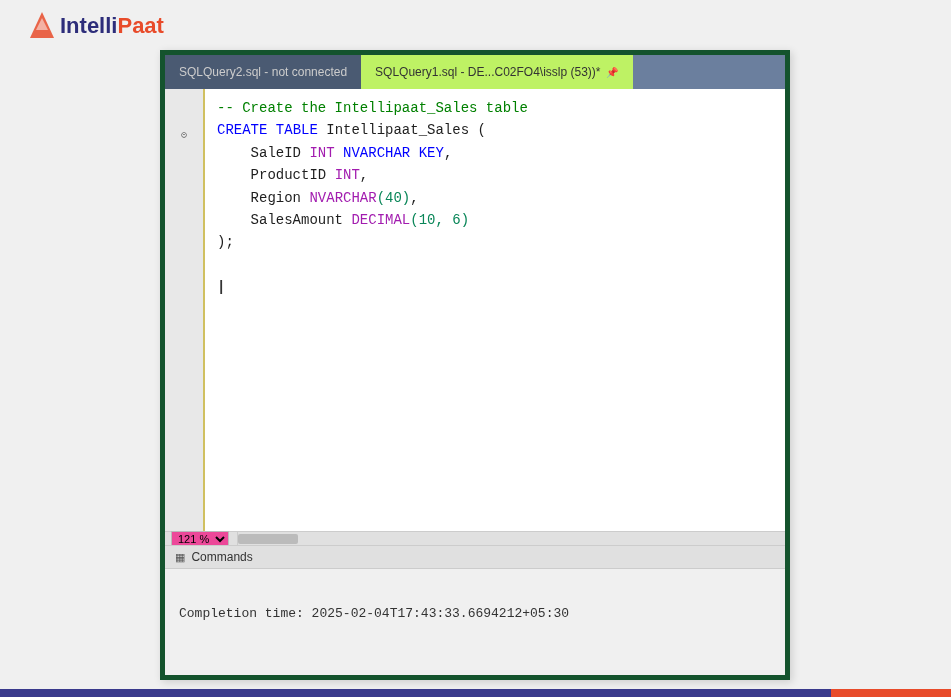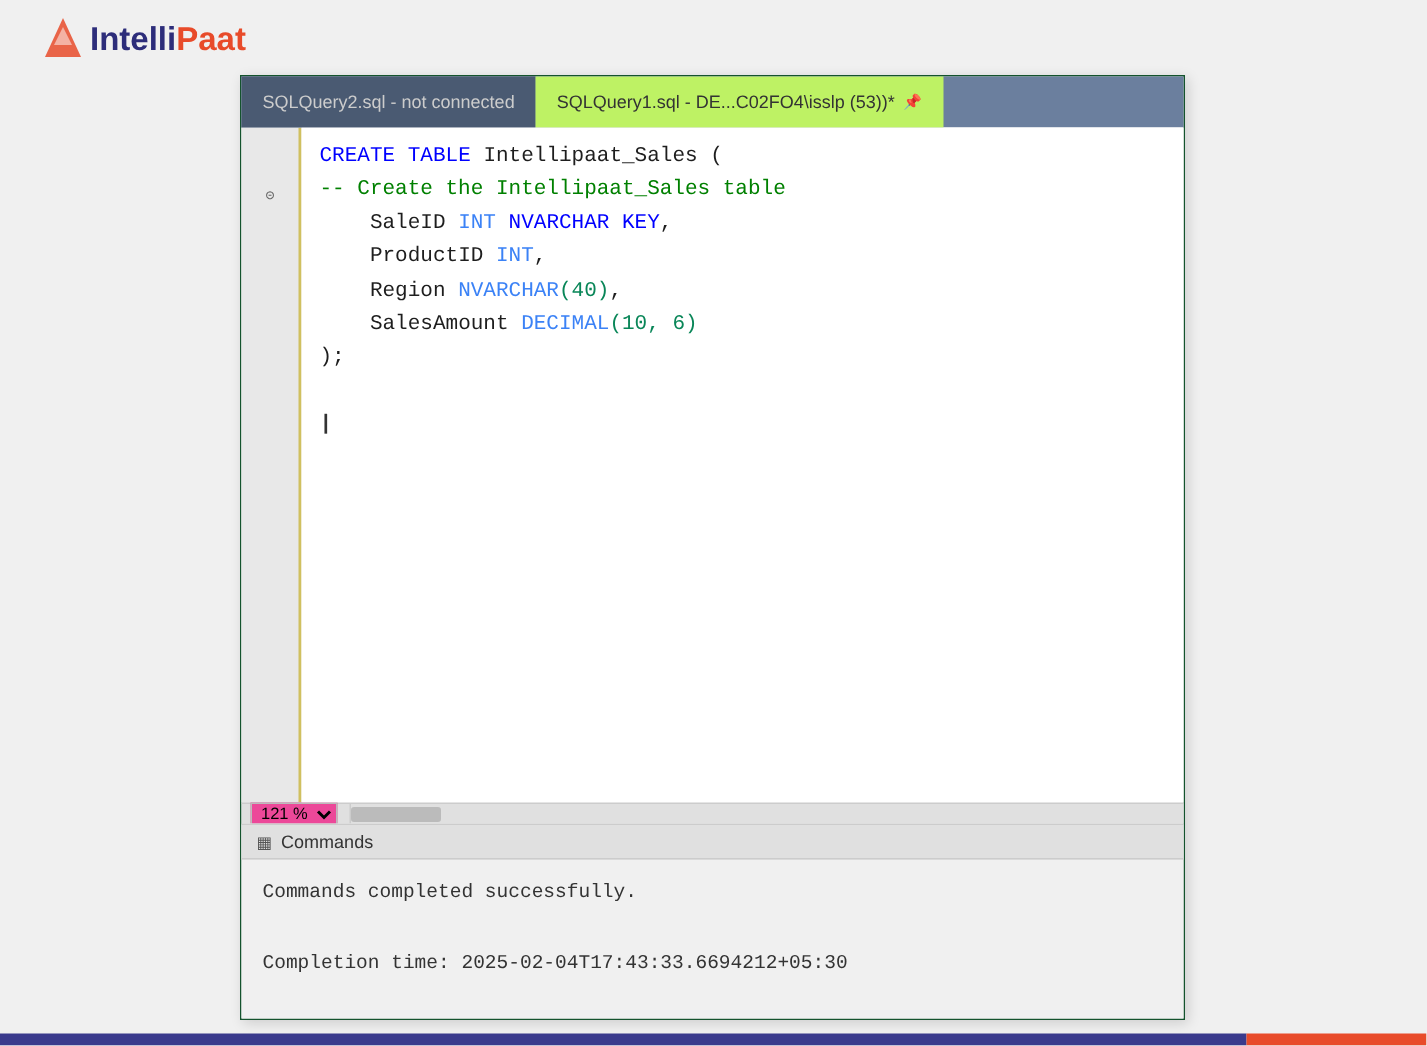--- a/index.html
+++ b/index.html
@@ -46,21 +46,21 @@
     }
 
     
     .editor-container {
       position: absolute;
       top: 50px;
       left: 160px;
       width: 630px;
       height: 630px;
       background: #fff;
-      border: 1px solid #14532d;
+      border: 5px solid #14532d;
       box-shadow: 2px 2px 8px rgba(0,0,0,0.15);
       display: flex;
       flex-direction: column;
     }
 
     
     .tab-bar {
       display: flex;
       height: 34px;
       background: #6b7f9e;
@@ -149,21 +149,21 @@
       animation: blink 1s step-end infinite;
     }
 
     @keyframes blink {
       50% { opacity: 0; }
     }
 
     
     .c-comment { color: #008000; }
     .c-keyword { color: #0000ff; font-weight: normal; }
-    .c-type { color: #3b82f6; }
+    .c-type { color: #a21caf; }
     .c-identifier { color: #1e1e1e; }
     .c-number { color: #098658; }
     .c-punct { color: #1e1e1e; }
 
     
     .editor-scrollbar {
       height: 14px;
       background: #e0e0e0;
       display: flex;
       align-items: center;
@@ -270,31 +270,31 @@
 
   <div class="editor-area">
 
     <div class="gutter">
       <div class="gutter-collapse">⊝</div>
     </div>
 
     <div class="code-area">
 
       <div class="code-line">
+        <span class="c-comment">-- Create the Intellipaat_Sales table</span>
+      </div>
+
+      <div class="code-line">
         <span class="c-keyword">CREATE</span>
         <span>&nbsp;</span>
         <span class="c-keyword">TABLE</span>
         <span>&nbsp;</span>
         <span class="c-identifier">Intellipaat_Sales</span>
         <span>&nbsp;</span>
         <span class="c-punct">(</span>
-      </div>
-
-      <div class="code-line">
-        <span class="c-comment">-- Create the Intellipaat_Sales table</span>
       </div>
 
       <div class="code-line">
         <span>&nbsp;&nbsp;&nbsp;&nbsp;</span>
         <span class="c-identifier">SaleID</span>
         <span>&nbsp;</span>
         <span class="c-type">INT</span>
         <span>&nbsp;</span>
         <span class="c-keyword">NVARCHAR KEY</span>
         <span class="c-punct">,</span>
@@ -350,21 +350,20 @@
       <div class="scroll-thumb"></div>
     </div>
   </div>
 
   <div class="messages-panel">
     <div class="messages-tab">
       <span class="messages-tab-icon">▦</span>
       <span>Commands</span>
     </div>
     <div class="messages-content">
-      <span class="msg-line">Commands completed successfully.</span>
       <span class="msg-line">&nbsp;</span>
       <span class="msg-line">Completion time: 2025-02-04T17:43:33.6694212+05:30</span>
     </div>
   </div>
 
 </div>
 
 <div class="bottom-bar">
   <div class="seg1"></div>
   <div class="seg2"></div>

